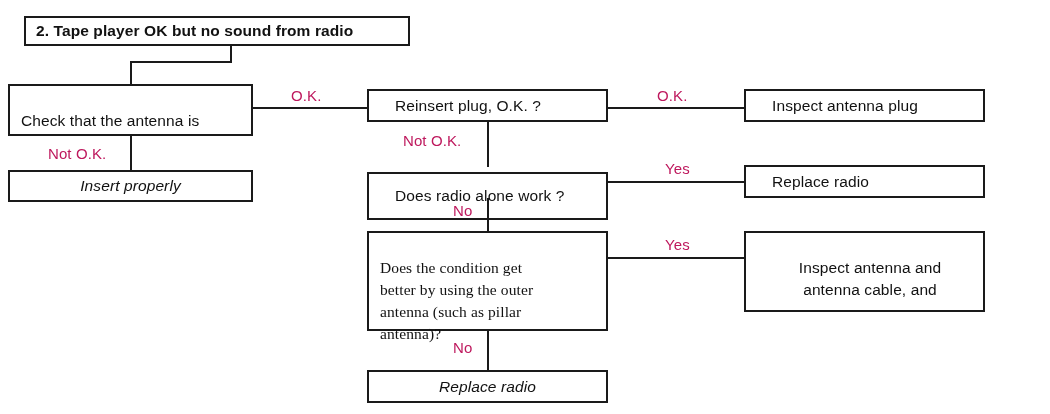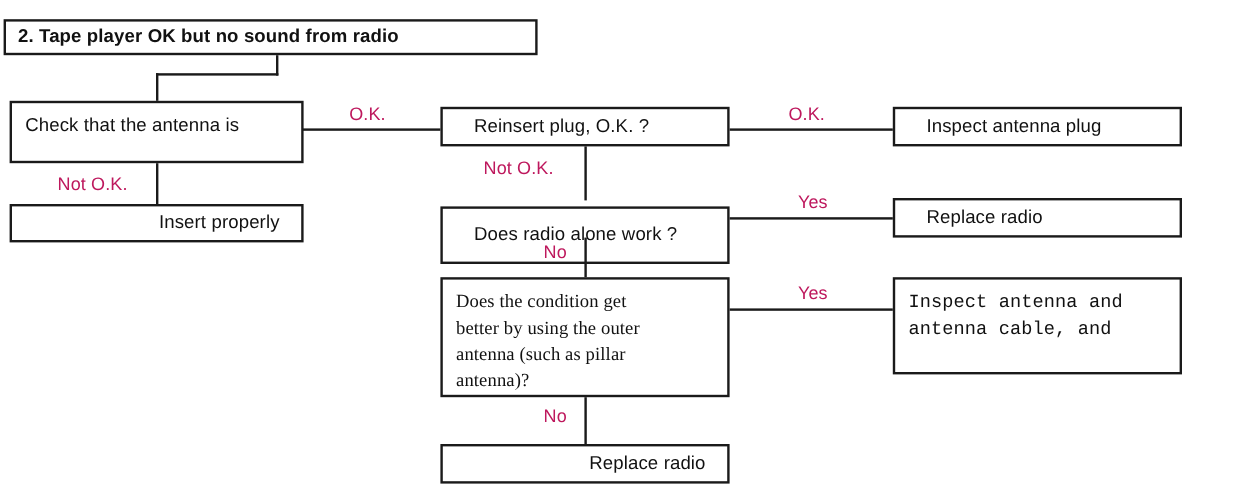--- a/index.html
+++ b/index.html
@@ -33,26 +33,27 @@
   .box.title-box {
     font-weight: bold;
     font-size: 15.5px;
     border: 2px solid #1a1a1a;
     padding-left: 10px;
   }
   .box.pad-left {
     padding-left: 26px;
   }
   .box.center-text {
-    justify-content: flex-end;
+    justify-content: center;
     padding: 0 18px;
+    font-style: italic;
   }
   .box.multiline {
     align-items: flex-start;
-    padding-top: 8px;
+    padding-top: 24px;
     padding-left: 11px;
   }
   .conn {
     position: absolute;
     background: #1a1a1a;
   }
   .conn-h { height: 2px; }
   .conn-v { width: 2px; }
   .edge-label {
     position: absolute;
@@ -61,21 +62,21 @@
     color: #be185d;
     white-space: nowrap;
     letter-spacing: 0.1px;
   }
 </style>
 </head>
 <body>
 
 <div id="canvas">
 
-  <div class="box title-box" style="left:3px; top:16px; width:445px; height:30px;">
+  <div class="box title-box" style="left:24px; top:16px; width:386px; height:30px;">
     <span>2. Tape player OK but no sound from radio</span>
   </div>
 
   <div class="conn conn-v" style="left:230px; top:46px; height:17px;"></div>
   <div class="conn conn-h" style="left:130px; top:61px; width:102px;"></div>
   <div class="conn conn-v" style="left:130px; top:61px; height:24px;"></div>
 
   <div class="box multiline" style="left:8px; top:84px; width:245px; height:52px; flex-direction:column; align-items:flex-start;">
     <span>Check that the antenna is</span>
   </div>
@@ -121,21 +122,21 @@
   <div class="box multiline" style="left:367px; top:231px; width:241px; height:100px; flex-direction:column; align-items:flex-start;font-family:Liberation Serif, serif;">
     <span>Does the condition get</span>
     <span>better by using the outer</span>
     <span>antenna (such as pillar</span>
     <span>antenna)?</span>
   </div>
 
   <div class="conn conn-h" style="left:608px; top:257px; width:137px;"></div>
   <div class="edge-label" style="left:665px; top:237px;">Yes</div>
 
-  <div class="box multiline" style="left:744px; top:231px; width:241px; height:81px; flex-direction:column; align-items:flex-start;font-family:Liberation Mono, monospace;">
+  <div class="box multiline" style="left:744px; top:231px; width:241px; height:81px; flex-direction:column; align-items:center;">
     <span>Inspect antenna and</span>
     <span>antenna cable, and</span>
   </div>
 
   <div class="conn conn-v" style="left:487px; top:331px; height:39px;"></div>
   <div class="edge-label" style="left:453px; top:340px;">No</div>
 
   <div class="box center-text" style="left:367px; top:370px; width:241px; height:33px;">
     <span>Replace radio</span>
   </div>

